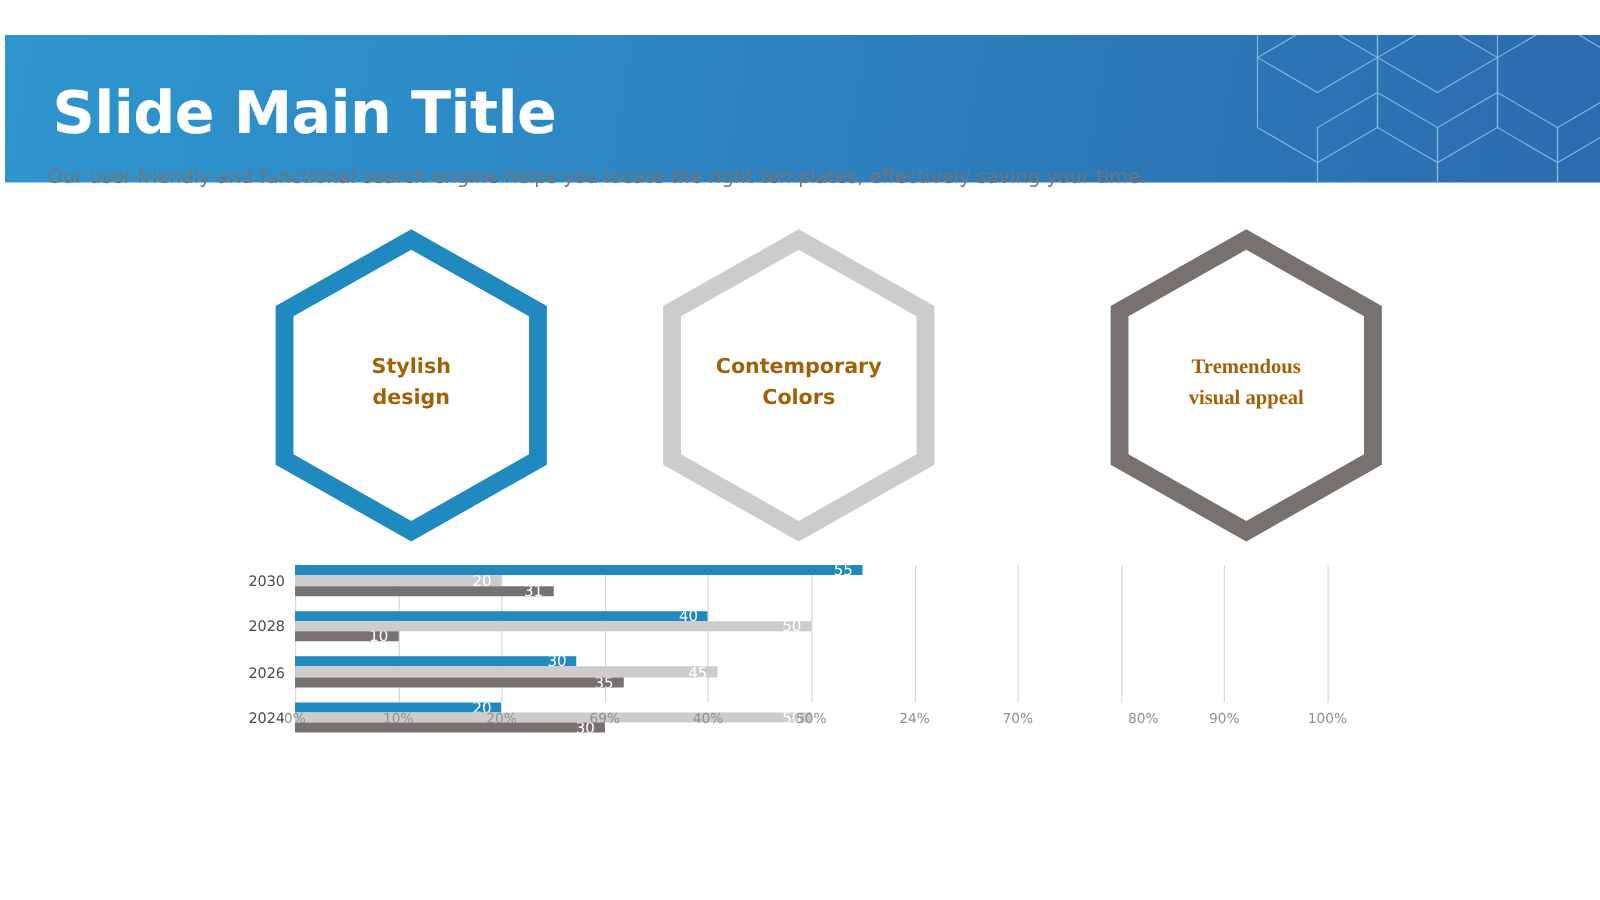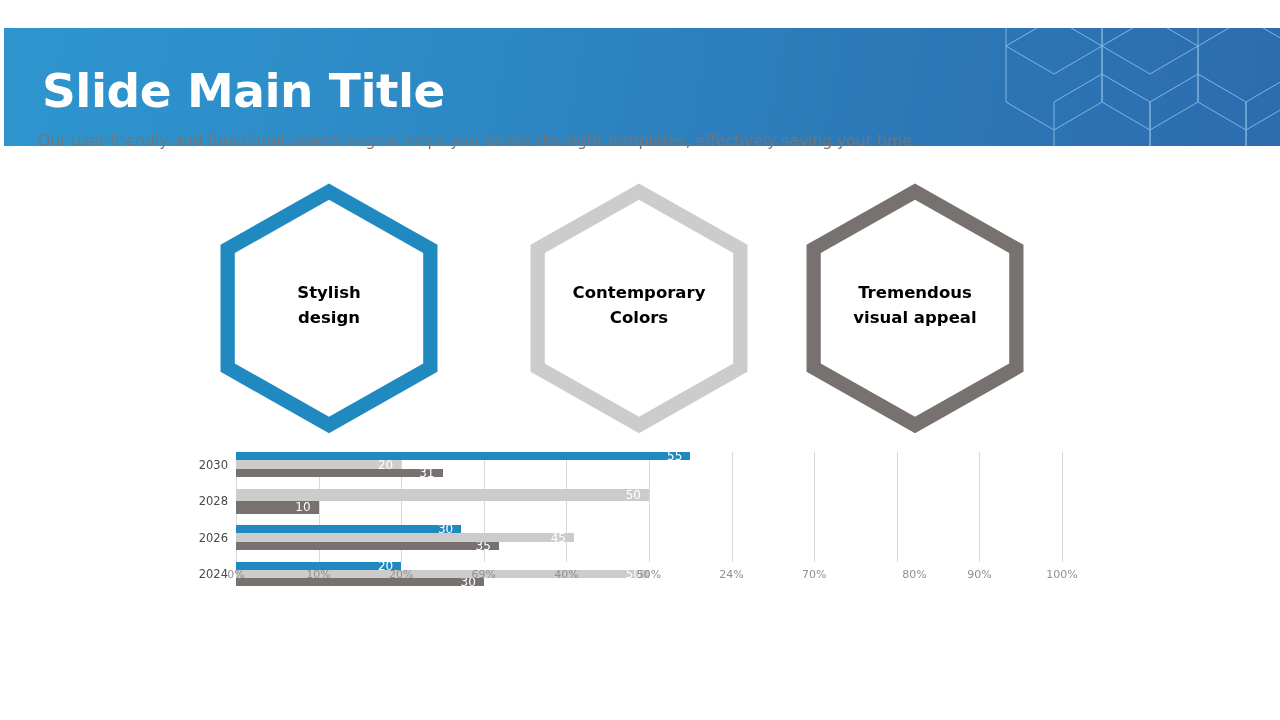--- a/index.html
+++ b/index.html
@@ -89,21 +89,21 @@
     left: 0;
     top: 0;
     width: 230px;
     height: 236px;
     display: flex;
     align-items: center;
     justify-content: center;
     text-align: center;
     font-size: 16.5px;
     font-weight: bold;
-    color: #000000;
+    color: #a16207;
     line-height: 1.5;
     white-space: pre-line;
     pointer-events: none;
   }
 
   
   #chart {
     position: absolute;
     left: 0;
     top: 440px;
@@ -201,21 +201,21 @@
     </div>
     <div class="hex-item" style="left: 524px;">
       <svg class="hex-svg" viewBox="0 0 230 248">
         <polygon points="120,12 219,68 219,184 120,240 21,184 21,68" fill="none" stroke="#e3e3e3" stroke-width="1.5"></polygon>
         <polygon points="115,4 214,60 214,176 115,232 16,176 16,60" fill="none" stroke="#cccccc" stroke-width="30" stroke-linejoin="miter"></polygon>
         <polygon points="115,4 214,60 214,176 115,232 16,176 16,60" fill="#ffffff"></polygon>
       </svg>
       <div class="hex-label" style="padding-bottom: 16px;">Contemporary
 Colors</div>
     </div>
-    <div class="hex-item" style="left: 800px;">
+    <div class="hex-item" style="left: 882px; font-family: Liberation Serif, serif;">
       <svg class="hex-svg" viewBox="0 0 230 248">
         <polygon points="120,12 219,68 219,184 120,240 21,184 21,68" fill="none" stroke="#e3e3e3" stroke-width="1.5"></polygon>
         <polygon points="115,4 214,60 214,176 115,232 16,176 16,60" fill="none" stroke="#77716f" stroke-width="30" stroke-linejoin="miter"></polygon>
         <polygon points="115,4 214,60 214,176 115,232 16,176 16,60" fill="#ffffff"></polygon>
       </svg>
       <div class="hex-label" style="padding-bottom: 16px;">Tremendous
 visual appeal</div>
     </div>
   </div>
 
@@ -237,20 +237,23 @@
           <span>55</span>
         </div>
         <div class="bar-seg" style="width: 165.2px; background: rgb(204, 204, 204);">
           <span>20</span>
         </div>
         <div class="bar-seg" style="width: 206.5px; background: rgb(119, 113, 111);">
           <span>31</span>
         </div>
       </div>
       <div class="bar-row" style="top: 36.5px;">
+        <div class="bar-seg" style="width: 330.4px; background: rgb(32, 137, 192);">
+          <span>40</span>
+        </div>
         <div class="bar-seg" style="width: 413px; background: rgb(204, 204, 204);">
           <span>50</span>
         </div>
         <div class="bar-seg" style="width: 82.6px; background: rgb(119, 113, 111);">
           <span>10</span>
         </div>
       </div>
       <div class="bar-row" style="top: 73px;">
         <div class="bar-seg" style="width: 225.273px; background: rgb(32, 137, 192);">
           <span>30</span>

